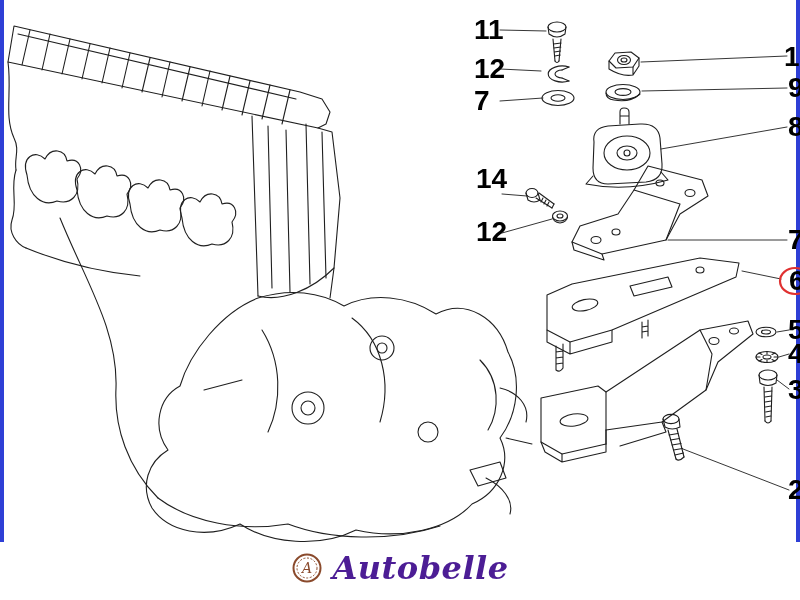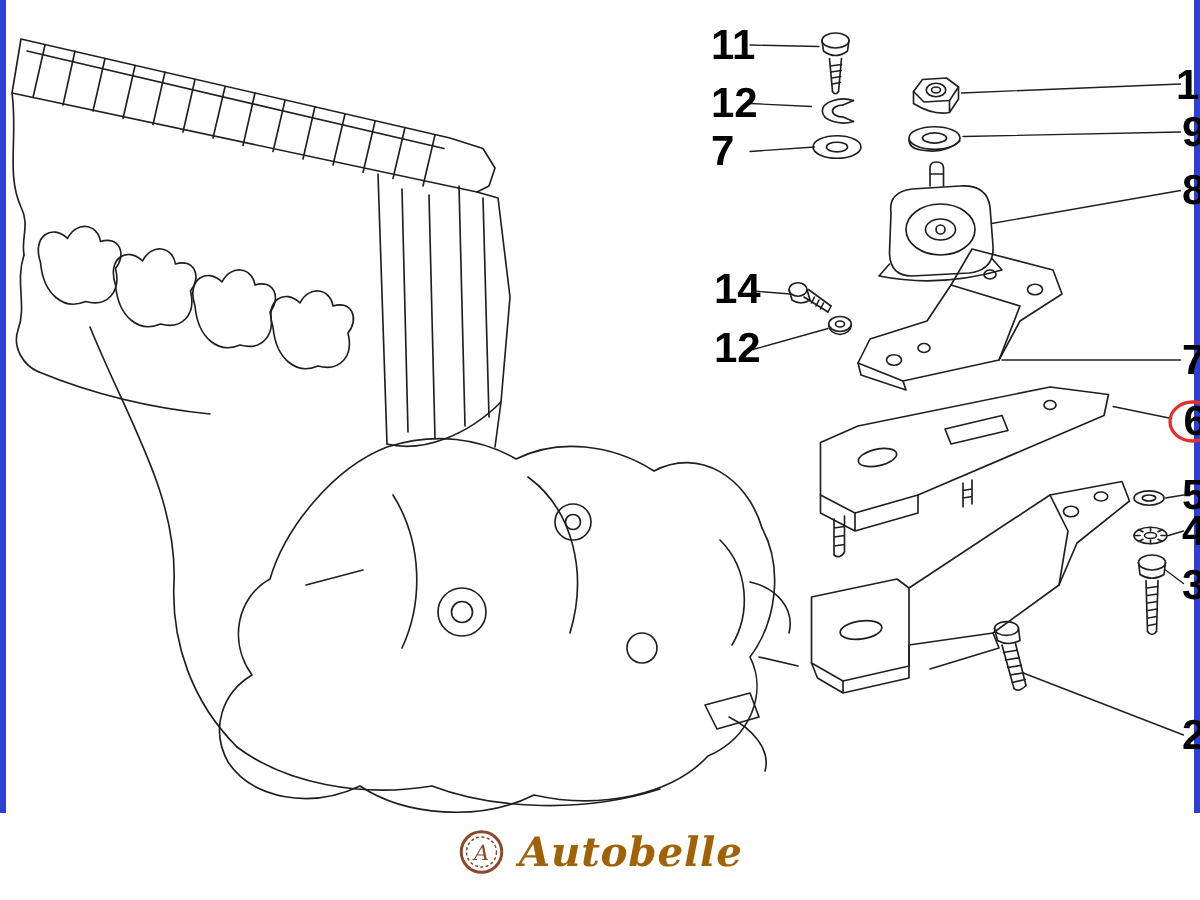--- a/index.html
+++ b/index.html
@@ -7,21 +7,21 @@
          font-family:"Liberation Sans",sans-serif;}
   .stripe{position:absolute;top:0;width:4px;height:542px;background:#2e3fd6;}
   .stripe.left{left:0;}
   .stripe.right{right:0;}
   svg.art{position:absolute;left:0;top:0;}
   .callout{position:absolute;font-size:28px;font-weight:700;color:#000000;
            line-height:22px;white-space:nowrap;}
   .watermark{position:absolute;left:0;right:0;top:543px;height:50px;
              display:flex;align-items:center;justify-content:center;gap:9px;}
   .brand{font-family:"DejaVu Serif",serif;font-style:italic;font-weight:700;
-         font-size:27px;color:#a16207;letter-spacing:.5px;}
+         font-size:32px;color:#4c1d95;letter-spacing:.5px;}
 </style>
 </head>
 <body>
 
 <div class="stage">
 
   <div class="stripe left"></div>
   <div class="stripe right"></div>
 
   <svg class="art" width="800" height="600" viewBox="0 0 800 600" fill="none" stroke="#1f1f1f" stroke-width="1.1" stroke-linecap="round" stroke-linejoin="round">
@@ -194,21 +194,21 @@
       <path d="M777,380 L789,389"></path>
       <path d="M683,449 L789,490"></path>
     </g>
 
     <ellipse cx="795" cy="281" rx="15" ry="13" stroke="#e03131" stroke-width="2.2"></ellipse>
   </svg>
 
   <div class="callout" style="left:474px;top:19px;">11</div>
   <div class="callout" style="left:474px;top:58px;">12</div>
   <div class="callout" style="left:474px;top:90px;">7</div>
-  <div class="callout" style="left:476px;top:182px;">14</div>
+  <div class="callout" style="left:476px;top:168px;">14</div>
   <div class="callout" style="left:476px;top:221px;">12</div>
 
   <div class="callout" style="left:784px;top:46px;">10</div>
   <div class="callout" style="left:788px;top:77px;">9</div>
   <div class="callout" style="left:788px;top:116px;">8</div>
   <div class="callout" style="left:788px;top:229px;">7</div>
   <div class="callout" style="left:789px;top:270px;">6</div>
   <div class="callout" style="left:788px;top:319px;">5</div>
   <div class="callout" style="left:788px;top:343px;">4</div>
   <div class="callout" style="left:788px;top:379px;">3</div>

